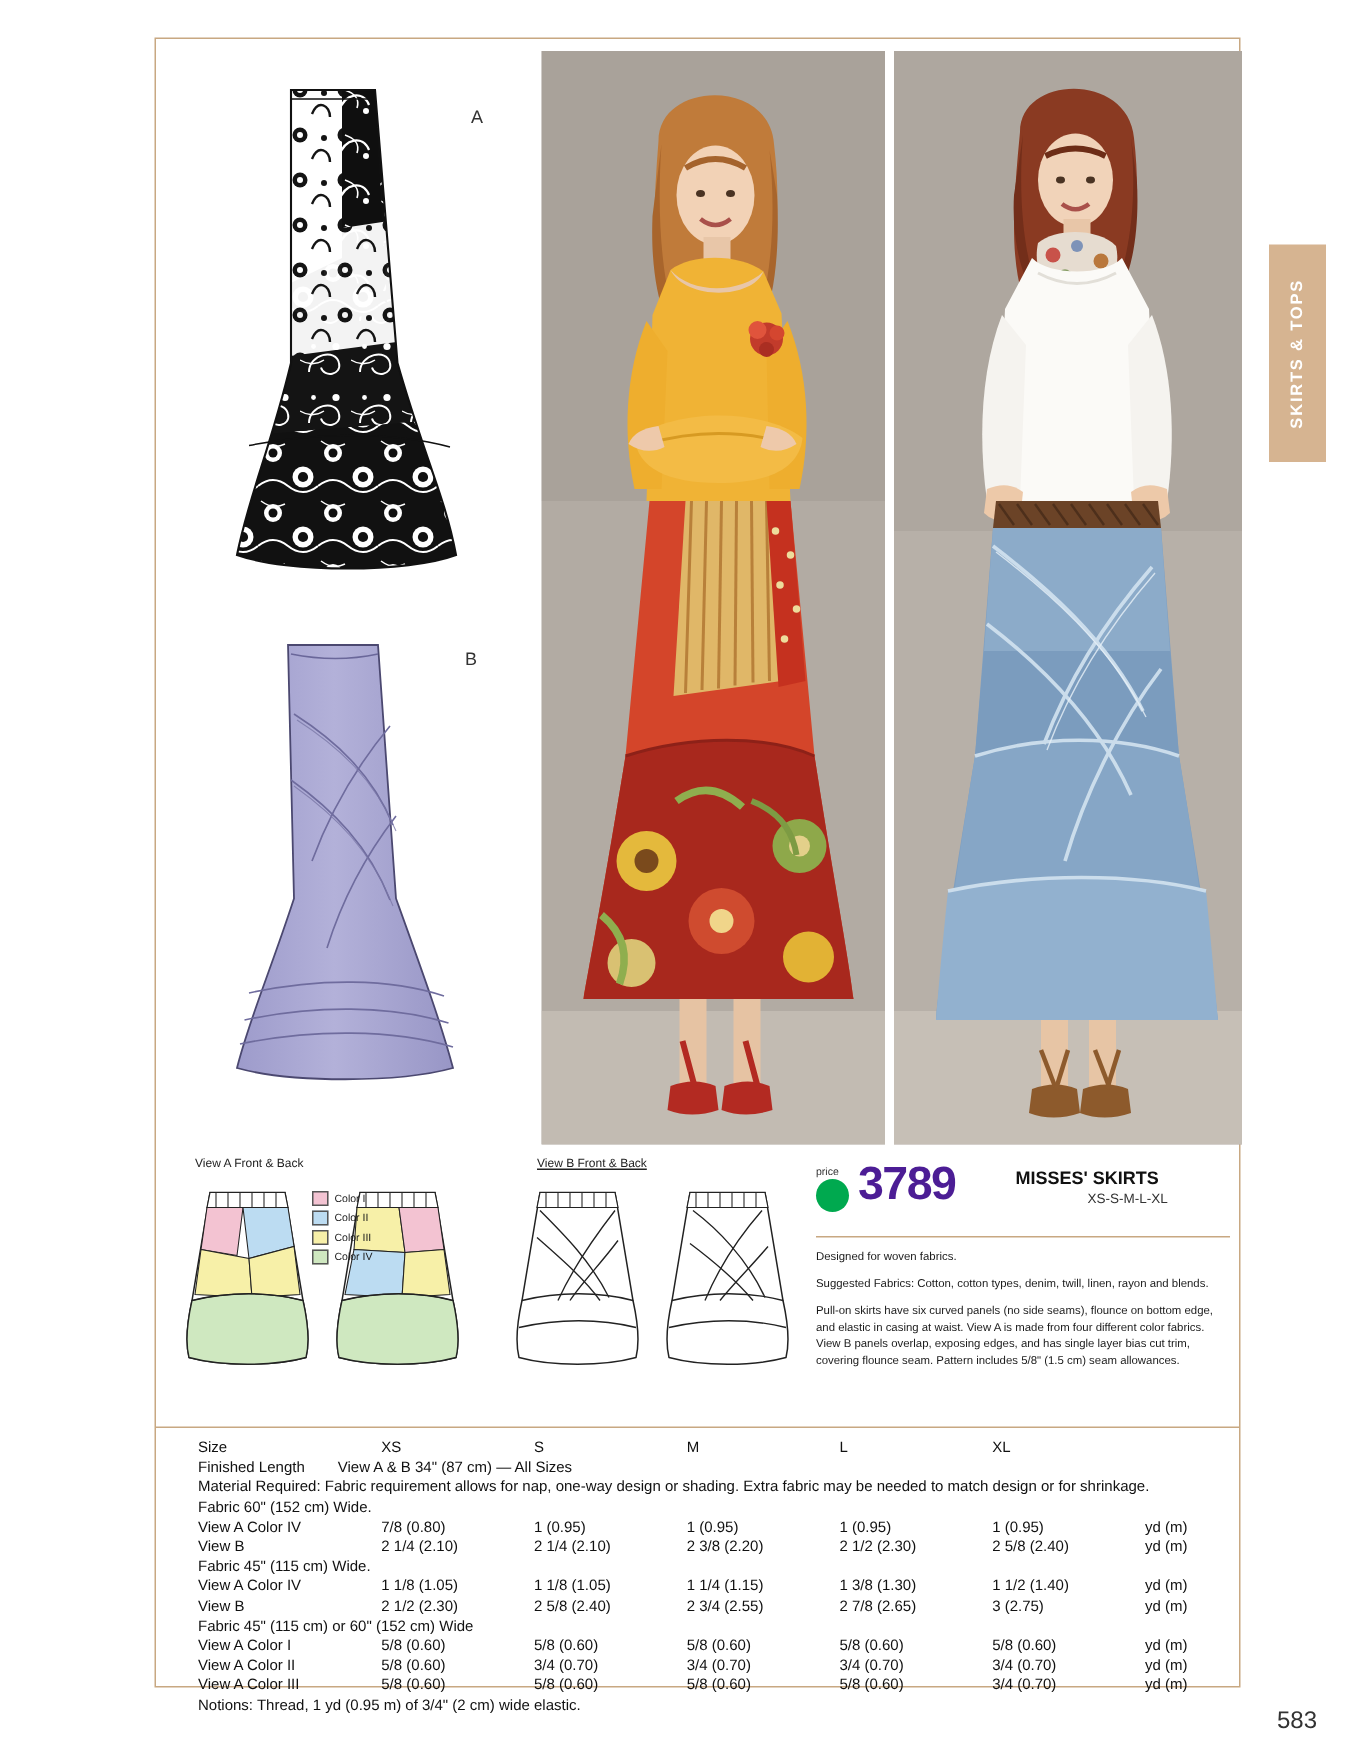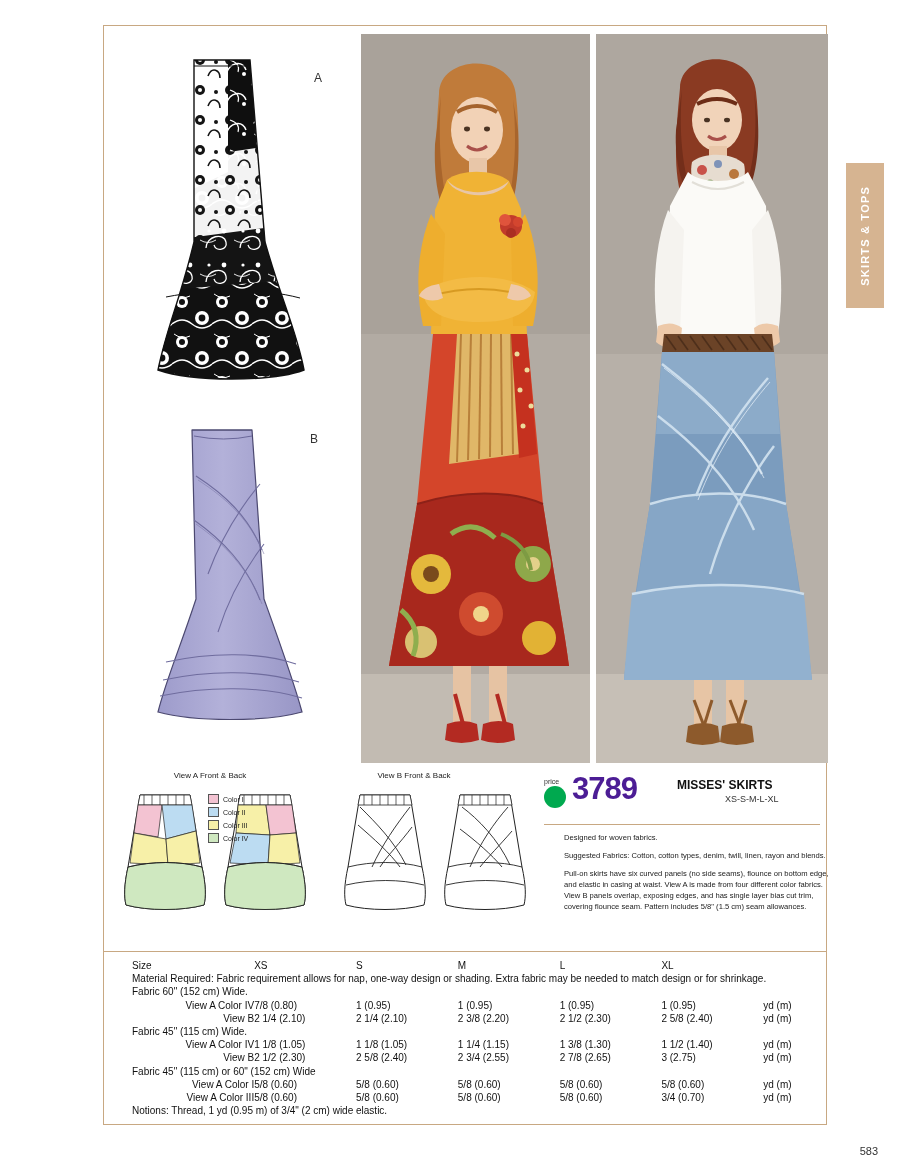--- a/index.html
+++ b/index.html
@@ -60,21 +60,21 @@
     overflow:hidden;
   }
   .photo1{left:257px;width:229px;height:729px;}
   .photo2{left:492px;width:232px;height:729px;}
 
   
   .lineart{
     position:absolute;left:10px;top:745px;width:430px;height:165px;
   }
   .lineart .cap{
-    position:absolute;font-size:8px;color:#222;text-align:center;width:160px;
+    position:absolute;font-size:8px;color:#222;text-align:left;width:160px;
   }
   .legend{
     position:absolute;left:94px;top:23px;font-size:7px;
   }
   .legend div{display:flex;align-items:center;margin-bottom:3px;}
   .legend i{display:inline-block;width:9px;height:8px;border:0.7px solid #555;margin-right:4px;}
 
   
   .priceblock{
     position:absolute;left:440px;top:748px;width:276px;height:46px;
@@ -95,43 +95,43 @@
   .mis-sizes{
     position:absolute;left:133px;top:20px;font-size:9px;color:#333;margin-left:48px;
   }
 
   
   .hr-price{
     position:absolute;left:440px;top:798px;width:276px;height:1px;background:#c8a882;
   }
 
   .descr{
-    position:absolute;left:460px;top:806px;width:276px;
+    position:absolute;left:440px;top:806px;width:276px;
     font-size:7.6px;line-height:1.45;color:#1a1a1a;
   }
   .descr p{margin:0 0 7px 0;}
 
   
   .chart-sep{
     position:absolute;left:0;top:925px;width:722px;height:1px;background:#c8a882;
   }
   .chart{
     position:absolute;left:28px;top:933px;width:670px;
     font-size:10px;color:#111;
   }
   .chart table{border-collapse:collapse;width:100%;}
   .chart td{padding:1.1px 0;vertical-align:top;white-space:nowrap;}
   .c-size{width:120px;}
   .c-col{width:100px;}
   .c-unit{width:38px;text-align:left;}
   .hdr td{font-weight:normal;}
-  .ind1{padding-left:14px;text-align:right;}
+  .ind1{padding-left:14px;}
 
   .folio{
-    position:absolute;right:22px;bottom:18px;font-size:11px;color:#333;
+    position:absolute;right:22px;bottom:18px;font-size:16px;color:#333;
   }
 
   
   svg{display:block;}
 </style>
 </head>
 <body>
 
 <div class="page">
 
@@ -388,21 +388,21 @@
           <path d="M116,666 l-8,26"></path>
         <path d="M134,666 l10,26"></path>
           <path d="M150,666 l-8,26"></path>
       </g>
     </svg>
   </div>
 
   <div class="lineart">
 
     <div class="cap" style="left:16px;top:0;">View A Front &amp; Back</div>
-    <div class="cap" style="left:220px;top:0;">View B Front &amp; Back</div>
+    <div class="cap" style="left:244px;top:0;text-decoration:underline;">View B Front &amp; Back</div>
 
     <svg style="position:absolute;left:8px;top:18px;" width="86" height="125" viewBox="0 0 86 125">
       <path d="M18,6 L68,6 L80,78 C84,96 84,108 82,116 C60,122 26,122 4,116
                C2,108 2,96 6,78 Z" fill="#fff" stroke="#222" stroke-width="1"></path>
       <path d="M18,6 L68,6 L70,16 L16,16 Z" fill="#fff" stroke="#222" stroke-width="0.8"></path>
       <g stroke="#222" stroke-width="0.7">
           <path d="M22,6 v10"></path>
           <path d="M30,6 v10"></path>
           <path d="M38,6 v10"></path>
           <path d="M46,6 v10"></path>
@@ -523,20 +523,23 @@
           <tr class="hdr">
             <td class="c-size">Size</td>
             <td class="c-col">XS</td>
             <td class="c-col">S</td>
             <td class="c-col">M</td>
             <td class="c-col">L</td>
             <td class="c-col">XL</td>
             <td class="c-unit"></td>
           </tr>
           <tr>
+            <td colspan="7"><span>Finished Length</span><span style="padding-left: 22px;">View A &amp; B 34" (87 cm) — All Sizes</span></td>
+          </tr>
+          <tr>
             <td colspan="7">Material Required: Fabric requirement allows for nap, one-way design or shading. Extra fabric may be needed to match design or for shrinkage.</td>
           </tr>
           <tr>
             <td colspan="7">Fabric 60" (152 cm) Wide.</td>
           </tr>
           <tr>
             <td class="c-size ind1">View A Color IV</td>
             <td class="c-col">7/8 (0.80)</td>
             <td class="c-col">1 (0.95)</td>
             <td class="c-col">1 (0.95)</td>
@@ -580,20 +583,29 @@
           <tr>
             <td class="c-size ind1">View A Color I</td>
             <td class="c-col">5/8 (0.60)</td>
             <td class="c-col">5/8 (0.60)</td>
             <td class="c-col">5/8 (0.60)</td>
             <td class="c-col">5/8 (0.60)</td>
             <td class="c-col">5/8 (0.60)</td>
             <td class="c-unit">yd (m)</td>
           </tr>
           <tr>
+            <td class="c-size ind1">View A Color II</td>
+            <td class="c-col">5/8 (0.60)</td>
+            <td class="c-col">3/4 (0.70)</td>
+            <td class="c-col">3/4 (0.70)</td>
+            <td class="c-col">3/4 (0.70)</td>
+            <td class="c-col">3/4 (0.70)</td>
+            <td class="c-unit">yd (m)</td>
+          </tr>
+          <tr>
             <td class="c-size ind1">View A Color III</td>
             <td class="c-col">5/8 (0.60)</td>
             <td class="c-col">5/8 (0.60)</td>
             <td class="c-col">5/8 (0.60)</td>
             <td class="c-col">5/8 (0.60)</td>
             <td class="c-col">3/4 (0.70)</td>
             <td class="c-unit">yd (m)</td>
           </tr>
           <tr>
             <td colspan="7">Notions: Thread, 1 yd (0.95 m) of 3/4" (2 cm) wide elastic.</td>

